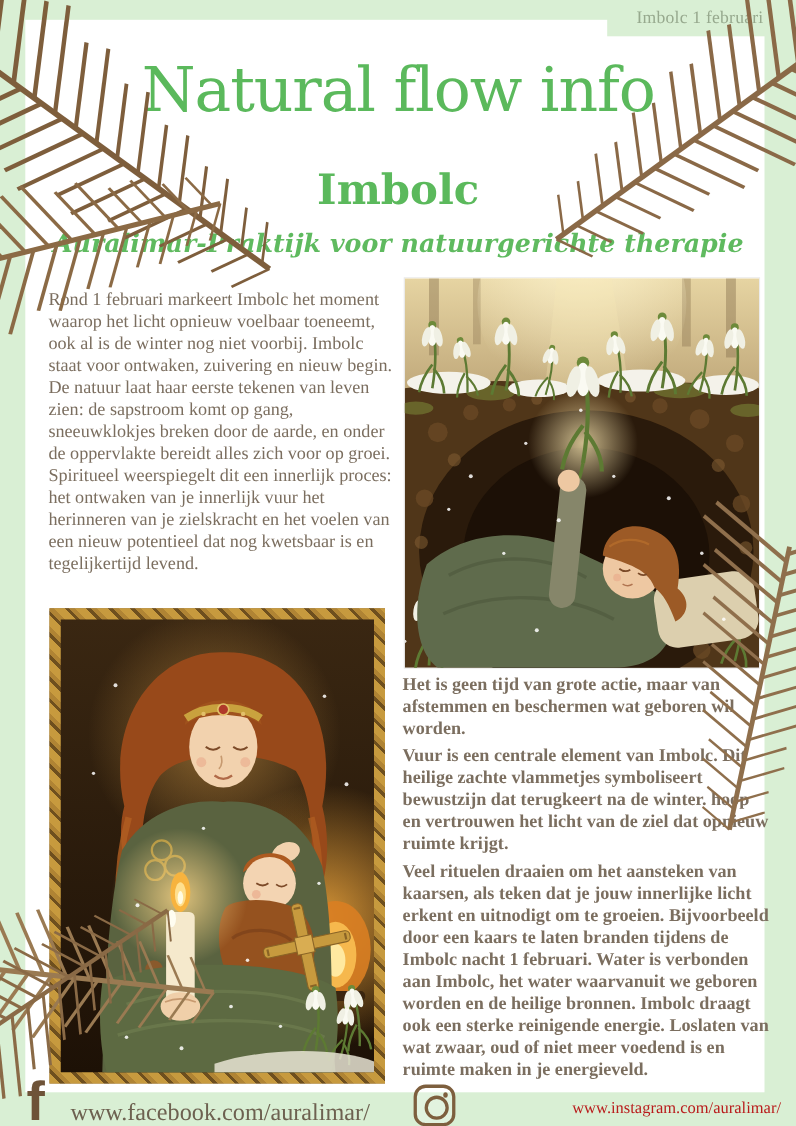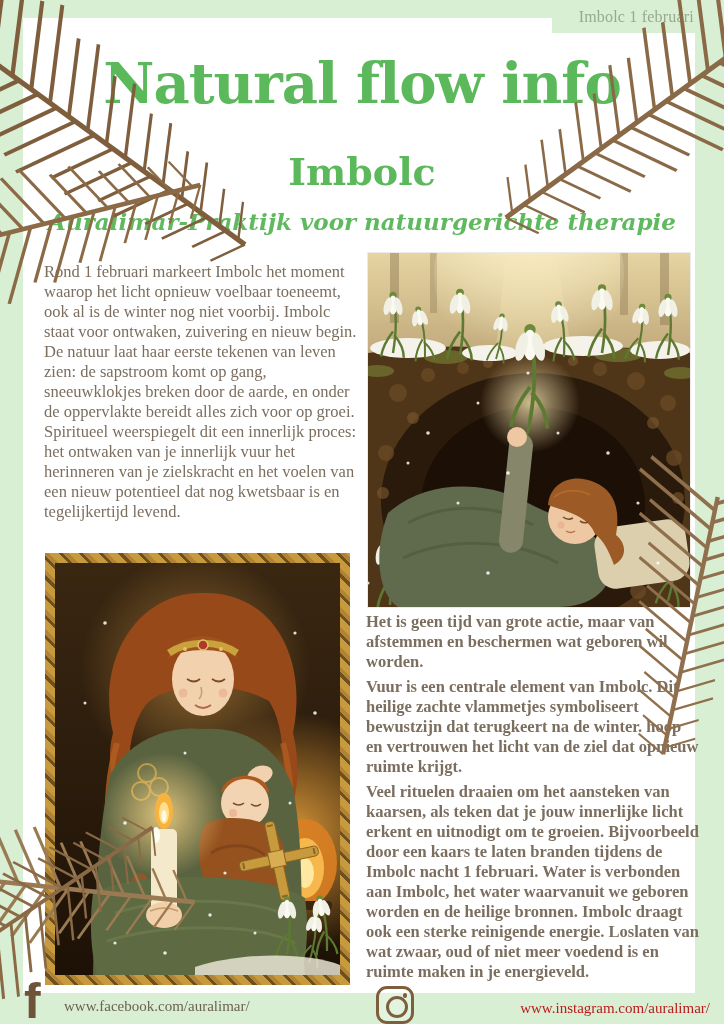--- a/index.html
+++ b/index.html
@@ -5,21 +5,21 @@
   html,body{margin:0;padding:0;background:#9aa99a;}
   .page{position:relative;width:724px;height:1024px;margin:0 auto;background:#d9efd4;
         overflow:hidden;font-family:"Liberation Serif",serif;}
   .card{position:absolute;left:23px;top:18px;width:672px;height:975px;background:#ffffff;z-index:1;}
 
   
   .corner-block{position:absolute;right:0;top:0;width:172px;height:33px;background:#d9efd4;z-index:3;
         display:flex;align-items:center;justify-content:flex-end;padding-right:30px;box-sizing:border-box;}
   .corner-label{font-size:16px;color:#97a98e;letter-spacing:.2px;}
   .title{position:absolute;left:0;right:0;top:50px;text-align:center;z-index:2;
-        font-family:"DejaVu Serif",serif;font-weight:700;font-size:56px;color:#5bb95c;letter-spacing:-1px;}
+        font-family:"DejaVu Serif",serif;font-weight:400;font-size:56px;color:#5bb95c;letter-spacing:-1px;}
   .subtitle{position:absolute;left:0;right:0;top:149px;text-align:center;z-index:2;
         font-family:"DejaVu Serif",serif;font-weight:700;font-size:38px;color:#5bb95c;}
   .tagline{position:absolute;left:0;right:0;top:208px;text-align:center;z-index:2;
         font-family:"DejaVu Serif",serif;font-style:italic;font-weight:700;font-size:23px;color:#5fba5f;}
 
   
   .col{position:absolute;z-index:2;color:#7b6e5f;font-size:16.5px;line-height:20px;}
   .col p{margin:0 0 5px 0;}
   .left-col{left:44px;top:262px;width:320px;}
   .right-col{left:366px;top:612px;width:334px;font-weight:bold;}
@@ -37,21 +37,21 @@
   .frond-a{left:-45px;top:42px;width:330px;height:225px;color:#7e5e3c;transform:rotate(36deg);}
   .frond-b{left:-95px;top:118px;width:310px;height:205px;color:#8b6a45;transform:rotate(-14deg);}
   .frond-c{left:468px;top:25px;width:312px;height:215px;color:#8a6947;transform:rotate(-36deg) scaleX(-1);}
   .frond-d{left:553px;top:535px;width:272px;height:190px;color:#8f6f4c;transform:rotate(102deg);}
   .frond-e{left:-95px;top:788px;width:300px;height:200px;color:#9a7a52;transform:rotate(6deg);}
   .frond-f{left:-62px;top:806px;width:242px;height:170px;color:#8a6a46;transform:rotate(-34deg);}
 
   
   .fb-icon{position:absolute;left:24px;top:980px;z-index:4;font-family:"Liberation Sans",sans-serif;
         font-weight:900;font-size:50px;line-height:42px;color:#6e5338;}
-  .fb-link{position:absolute;left:64px;top:998px;z-index:4;font-size:15px;color:#6d6150;}
+  .fb-link{position:absolute;left:64px;top:998px;z-index:4;font-size:22px;color:#6d6150;}
   .ig-icon{position:absolute;left:376px;top:986px;z-index:4;width:38px;height:38px;box-sizing:border-box;
         border:3.5px solid #7d5f3e;border-radius:11px;background:rgba(255,255,255,.25);}
   .ig-icon .lens{position:absolute;left:50%;top:50%;width:16px;height:16px;margin:-9.5px 0 0 -9.5px;
         border:3.5px solid #7d5f3e;border-radius:50%;}
   .ig-icon .dot{position:absolute;right:4px;top:4px;width:4.5px;height:4.5px;border-radius:50%;background:#7d5f3e;}
   .ig-link{position:absolute;right:14px;top:1000px;z-index:4;font-size:15px;color:#b91c1c;}
   .sprite{position:absolute;width:0;height:0;overflow:hidden;}
 </style>
 </head>
 <body>

